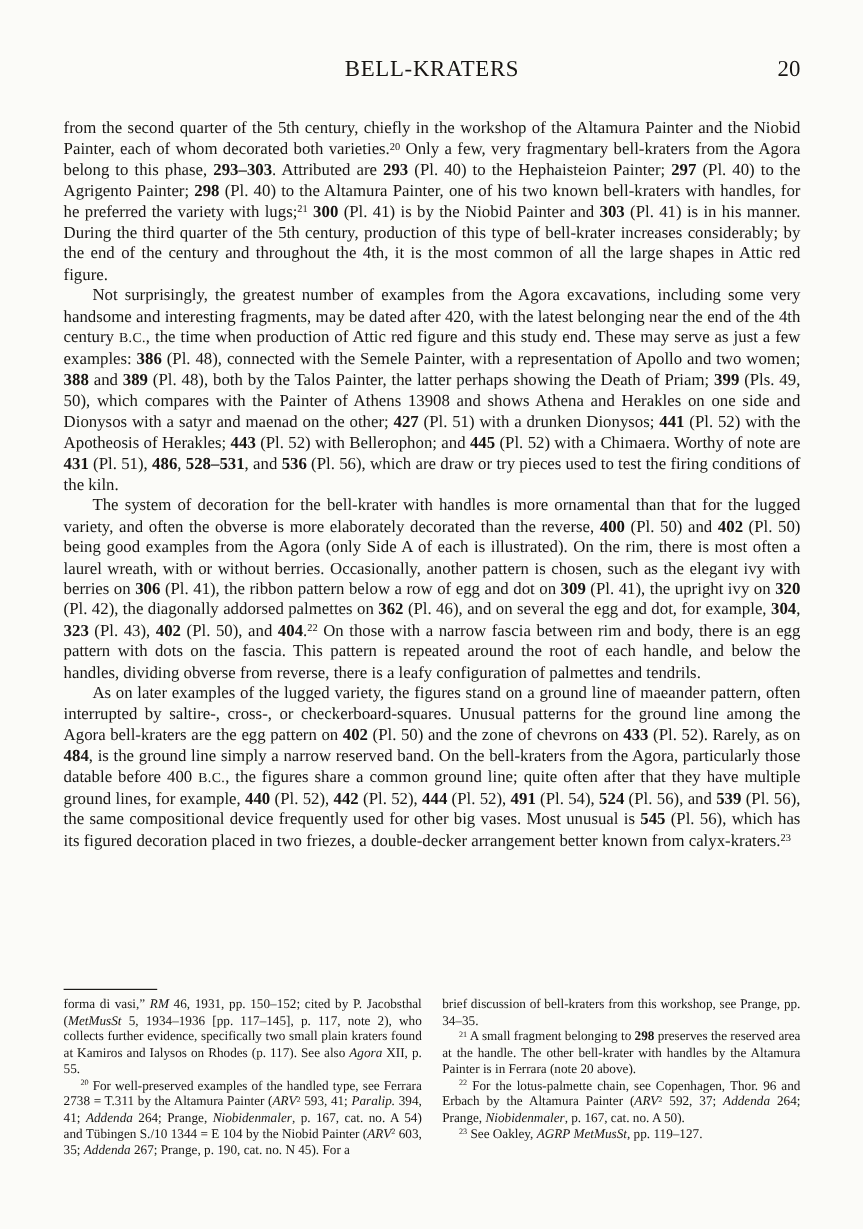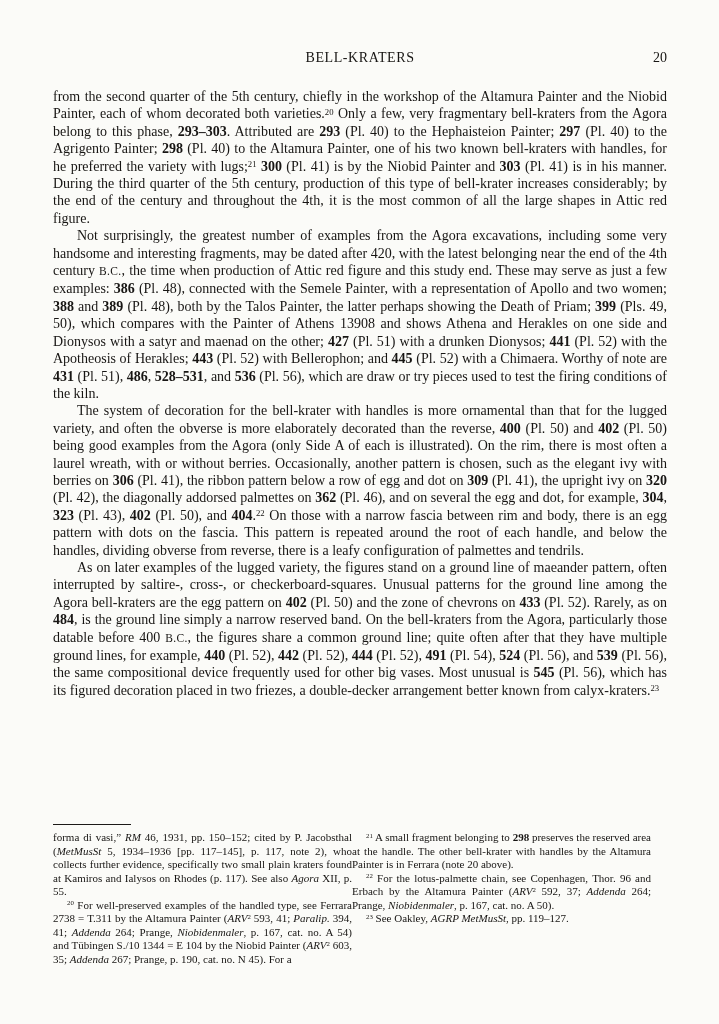--- a/index.html
+++ b/index.html
@@ -17,32 +17,32 @@
   }
   .page {
     position: relative;
     width: 614px;
     margin: 0;
     padding: 50px 52px 0 53px;
   }
   .header {
     position: relative;
     text-align: center;
-    font-size: 14px;
+    font-size: 19px;
     line-height: 16px;
     letter-spacing: 0.6px;
   }
   .pagenum {
     position: absolute;
     right: 0;
     top: 0;
     letter-spacing: 0;
   }
   .body-text {
-    margin-top: 22px;
+    margin-top: 33px;
     font-size: 14px;
     line-height: 17.4px;
   }
   .para {
     margin: 0;
     text-align: justify;
   }
   .para.indent {
     text-indent: 24px;
   }
@@ -64,20 +64,21 @@
     width: 614px;
   }
   .fn-rule {
     width: 78px;
     border: 0;
     border-top: 1.5px solid #1c1a18;
     margin: 0 0 6px 0;
   }
   .fn-cols {
     display: flex;
+    gap: 17px;
   }
   .fn-col {
     width: 299px;
     font-size: 11px;
     line-height: 13.5px;
   }
   .fn-col .para.indent {
     text-indent: 14px;
   }
 </style>
@@ -99,20 +100,21 @@
     </div>
 
   <div class="footnotes">
     <hr class="fn-rule">
     <div class="fn-cols">
       <div class="fn-col">
           <p class="para">forma di vasi,” <i>RM</i> 46, 1931, pp. 150–152; cited by P. Jacobsthal (<i>MetMusSt</i> 5, 1934–1936 [pp. 117–145], p. 117, note 2), who collects further evidence, specifically two small plain kraters found at Kamiros and Ialysos on Rhodes (p. 117). See also <i>Agora</i> XII, p. 55.</p>
           <p class="para indent"><sup>20</sup> For well-preserved examples of the handled type, see Ferrara 2738 = T.311 by the Altamura Painter (<i>ARV</i><sup>2</sup> 593, 41; <i>Paralip.</i> 394, 41; <i>Addenda</i> 264; Prange, <i>Niobidenmaler</i>, p. 167, cat. no. A 54) and Tübingen S./10 1344 = E 104 by the Niobid Painter (<i>ARV</i><sup>2</sup> 603, 35; <i>Addenda</i> 267; Prange, p. 190, cat. no. N 45). For a</p>
         </div>
       <div class="fn-col">
+          <p class="para">brief discussion of bell-kraters from this workshop, see Prange, pp. 34–35.</p>
           <p class="para indent"><sup>21</sup> A small fragment belonging to <b>298</b> preserves the reserved area at the handle. The other bell-krater with handles by the Altamura Painter is in Ferrara (note 20 above).</p>
           <p class="para indent"><sup>22</sup> For the lotus-palmette chain, see Copenhagen, Thor. 96 and Erbach by the Altamura Painter (<i>ARV</i><sup>2</sup> 592, 37; <i>Addenda</i> 264; Prange, <i>Niobidenmaler</i>, p. 167, cat. no. A 50).</p>
           <p class="para indent"><sup>23</sup> See Oakley, <i>AGRP MetMusSt</i>, pp. 119–127.</p>
         </div>
     </div>
   </div>
 
 </div>
 
 </body></html>

